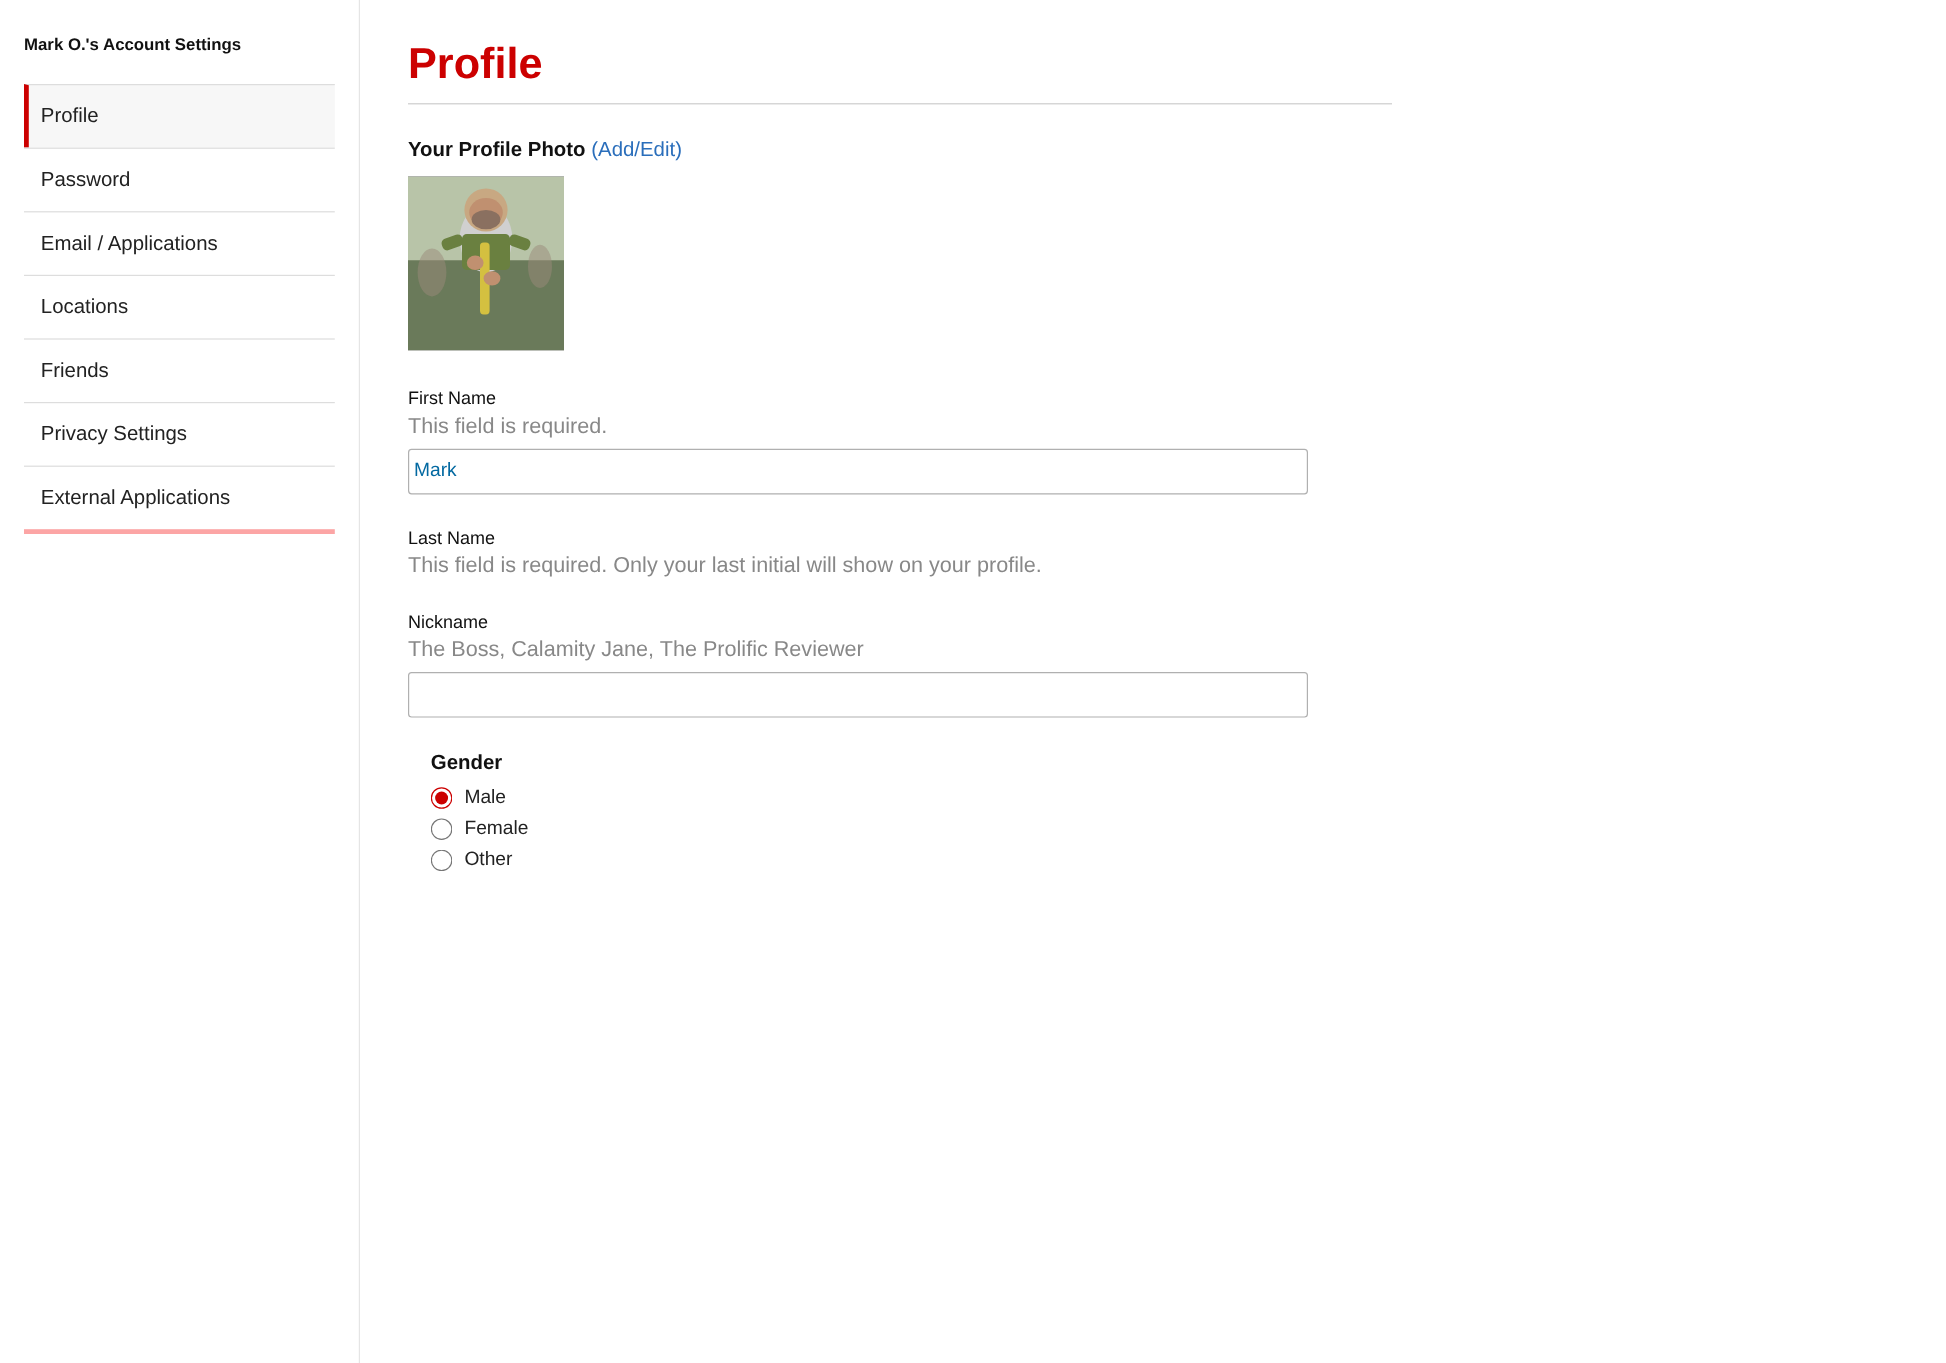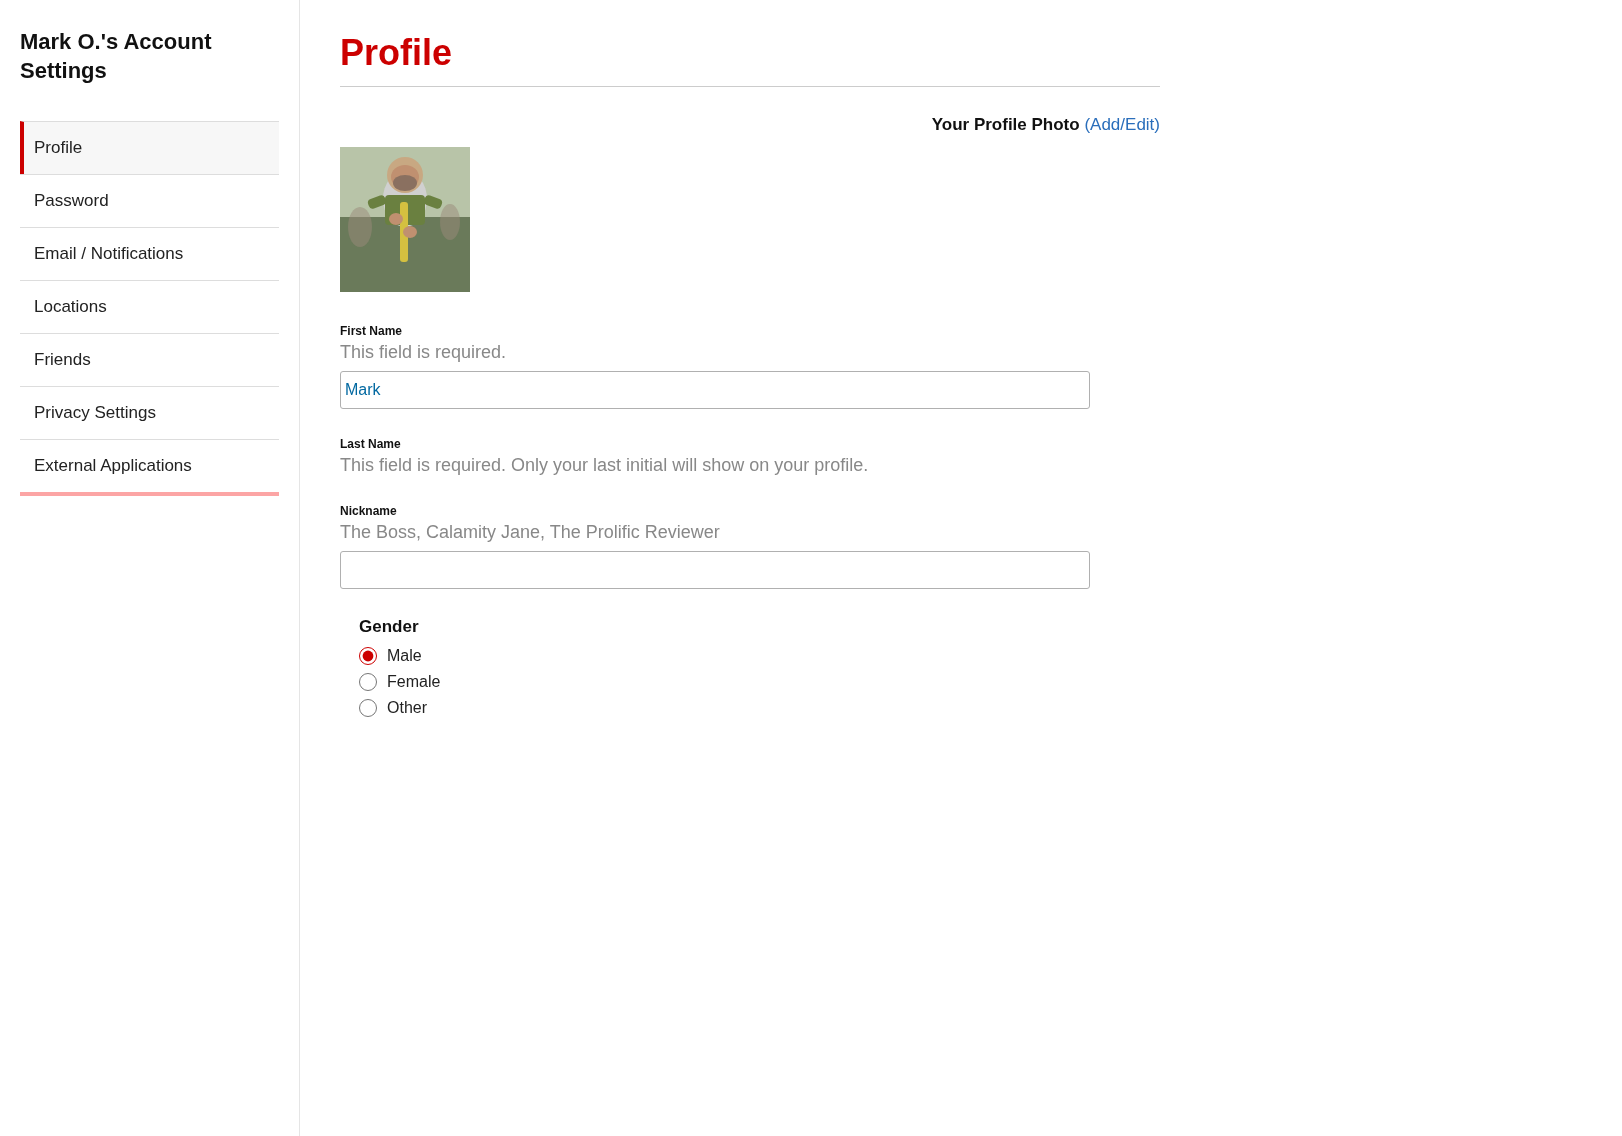--- a/index.html
+++ b/index.html
@@ -13,24 +13,24 @@
 
     
     .sidebar {
       width: 300px;
       min-width: 300px;
       padding: 28px 20px 20px 20px;
       border-right: 1px solid #e5e5e5;
       background: #fff;
     }
     .sidebar-title {
-      font-size: 22px;
-      font-weight: 700;
-      color: #111;
-      margin-bottom: 36px;
+      font-size: 14px;
+      font-weight: 700;
+      color: #111;
+      margin-bottom: 24px;
       line-height: 1.3;
     }
     .sidebar-nav {
       list-style: none;
     }
     .sidebar-nav li {
       border-top: 1px solid #ddd;
     }
     .sidebar-nav li:last-child {
       border-bottom: 4px solid #fca5a5;
@@ -74,21 +74,20 @@
 
     
     .profile-photo-section {
       margin-bottom: 32px;
     }
     .profile-photo-label {
       font-size: 17px;
       font-weight: 700;
       color: #111;
       margin-bottom: 12px;
-      text-align: right;
     }
     .profile-photo-label a {
       color: #2a6ebb;
       text-decoration: none;
       font-weight: 400;
     }
     .profile-photo-img {
       width: 130px;
       height: 145px;
       background: #888;
@@ -98,22 +97,22 @@
     .photo-canvas {
       width: 130px;
       height: 145px;
     }
 
     
     .form-group {
       margin-bottom: 28px;
     }
     .form-label {
-      font-size: 12px;
-      font-weight: 700;
+      font-size: 15px;
+      font-weight: 400;
       color: #111;
       display: block;
       margin-bottom: 4px;
     }
     .form-hint {
       font-size: 18px;
       color: #888;
       margin-bottom: 8px;
     }
     .form-input {
@@ -159,21 +158,21 @@
 <aside class="sidebar">
   <div class="sidebar-title">Mark O.'s Account Settings</div>
   <ul class="sidebar-nav">
   <li class="active">
         <a href="#">Profile</a>
       </li>
       <li>
         <a href="#">Password</a>
       </li>
       <li>
-        <a href="#">Email / Notifications</a>
+        <a href="#">Email / Applications</a>
       </li>
       <li>
         <a href="#">Locations</a>
       </li>
       <li>
         <a href="#">Friends</a>
       </li>
       <li>
         <a href="#">Privacy Settings</a>
       </li>

